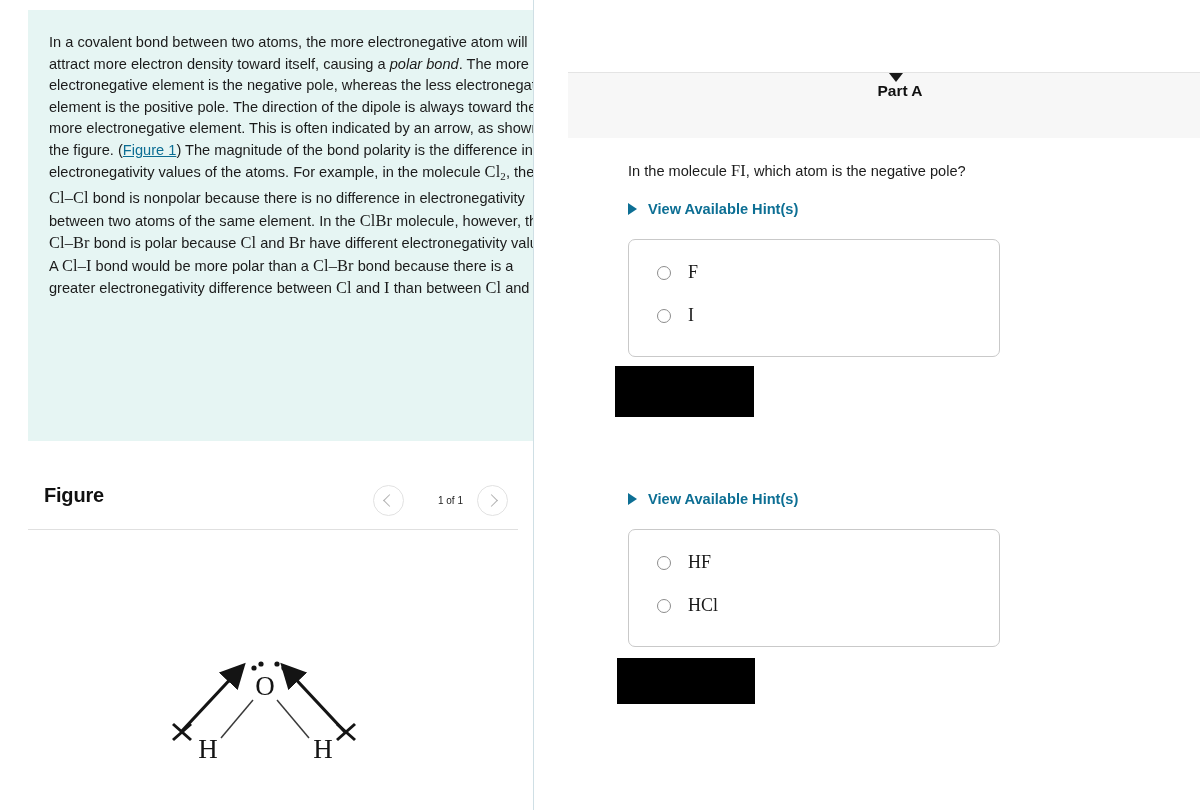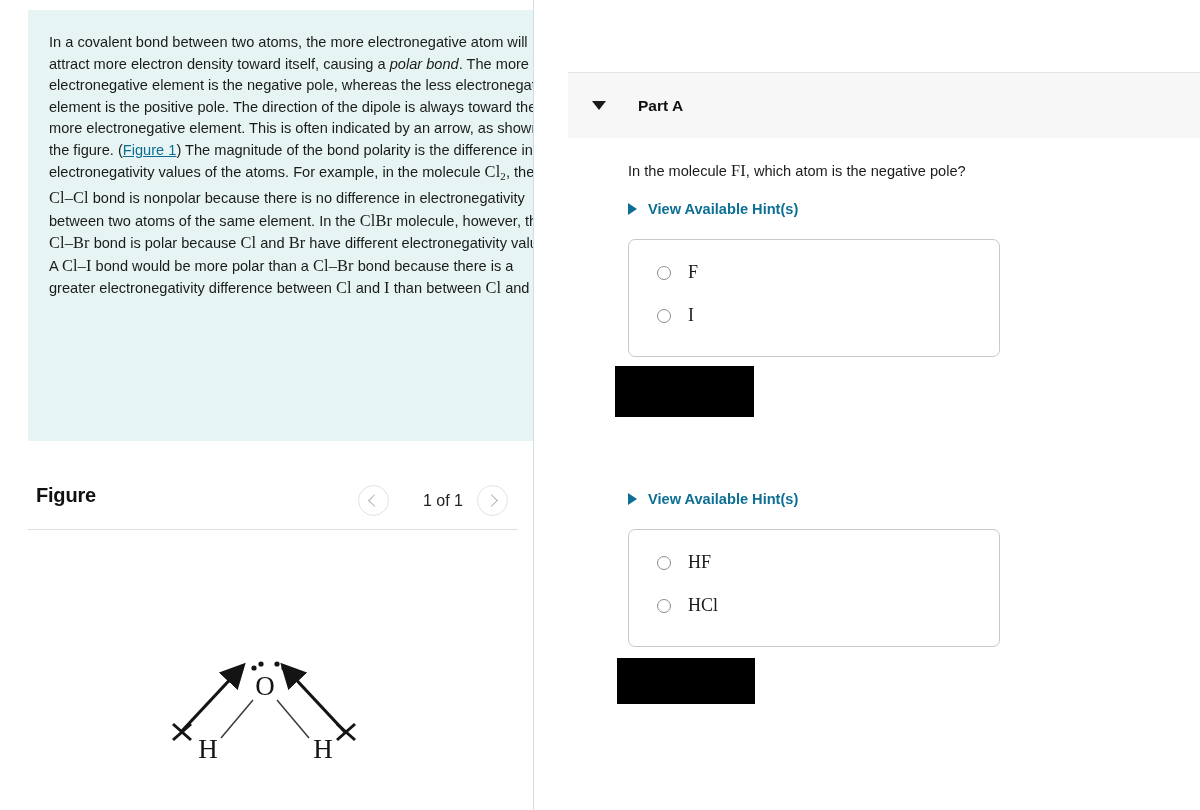--- a/index.html
+++ b/index.html
@@ -81,21 +81,21 @@
     position: absolute;
     left: 28px;
     top: 480px;
     width: 490px;
     height: 50px;
     border-bottom: 1px solid #e0e0e0;
     box-sizing: border-box;
   }
   .figure-title {
     position: absolute;
-    left: 8px;
+    left: 16px;
     top: 4px;
     font-size: 20px;
     font-weight: bold;
     color: #111111;
     letter-spacing: -0.2px;
   }
   .fig-nav {
     position: absolute;
     right: 10px;
     top: 5px;
@@ -116,21 +116,21 @@
   }
   .chev {
     width: 8px;
     height: 8px;
     border-top: 1.6px solid #b0b0b0;
     border-right: 1.6px solid #b0b0b0;
   }
   .chev.left  { transform: rotate(-135deg); margin-left: 3px; }
   .chev.right { transform: rotate(45deg);   margin-right: 3px; }
   .page-count {
-    font-size: 16px;
+    font-size: 10px;
     color: #222222;
     margin-left: 20px;
   }
 
   
   .molecule-wrap {
     position: absolute;
     left: 28px;
     top: 545px;
     width: 490px;
@@ -157,20 +157,21 @@
   .part-header {
     position: relative;
     left: 34px;
     width: 632px;
     height: 66px;
     background: #f7f7f7;
     border-top: 1px solid #e4e4e4;
     box-sizing: border-box;
     display: flex;
     align-items: center;
+    flex-direction: column;
   }
   .disclosure-tri {
     width: 0;
     height: 0;
     border-left: 7px solid transparent;
     border-right: 7px solid transparent;
     border-top: 9px solid #1a1a1a;
     margin-left: 24px;
     cursor: pointer;
   }

